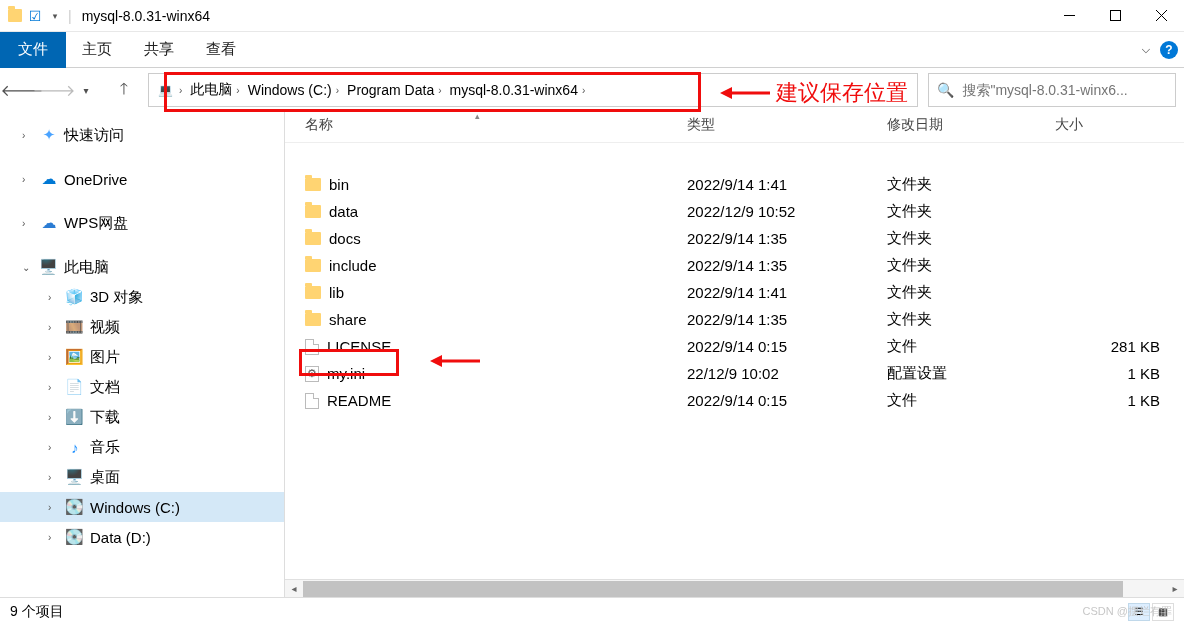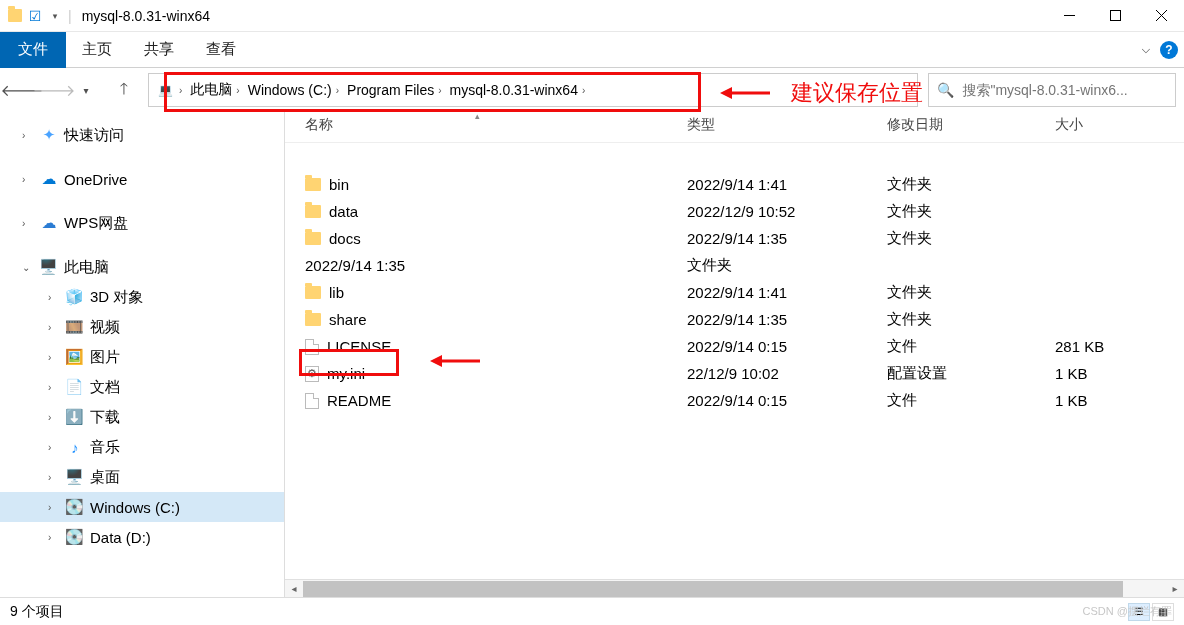--- a/index.html
+++ b/index.html
@@ -36,34 +36,34 @@
     .side-item.selected { background: #d4e8f7; }
     .side-item .caret { width: 12px; font-size: 10px; color: #555; }
     .side-icon { width: 18px; height: 18px; display: inline-flex; align-items: center; justify-content: center; }
 
     .file-area { flex: 1; position: relative; display: flex; flex-direction: column; }
     .columns { display: grid; grid-template-columns: 382px 200px 168px 1fr; padding: 4px 5px 8px 20px; border-bottom: 1px solid #eee; color: #444; font-size: 14px; position: relative; }
     .columns .sort { font-size: 9px; color: #888; position: absolute; left: 190px; top: -1px; }
     .file-list { flex: 1; overflow: auto; margin-top: 28px; }
     .row { display: grid; grid-template-columns: 382px 200px 168px 1fr; align-items: center; height: 27px; padding-left: 20px; font-size: 15px; cursor: pointer; }
     .row .name { display: flex; align-items: center; gap: 8px; }
-    .row .size { padding-right: 18px; }
+    .row .size { text-align: right; padding-right: 24px; }
     .folder-icon { width: 16px; height: 13px; background: #ffd472; border-radius: 1px; position: relative; }
     .folder-icon::before { content:''; position:absolute; top:-3px; left:0; width:7px; height:3px; background:#ffd472; border-radius:1px 1px 0 0;}
     .file-icon { width: 14px; height: 16px; background: #fff; border: 1px solid #bbb; position: relative; }
     .file-icon::before { content:''; position:absolute; top:-1px; right:-1px; width:5px; height:5px; background:#fff; border-left:1px solid #bbb; border-bottom:1px solid #bbb;}
     .cog-icon { width: 14px; height: 16px; display:flex; align-items:center; justify-content:center; font-size:11px; color:#555; border:1px solid #bbb; background:#fff;}
 
     .scrollbar-h { height: 18px; border-top: 1px solid #e0e0e0; background: #f5f5f5; display: flex; align-items: center; }
     .scrollbar-h .thumb { height: 16px; background: #c2c2c2; }
     .scrollbar-h .arrow { width: 18px; height: 16px; color:#666; display:flex; align-items:center; justify-content:center; font-size:10px; cursor:pointer;}
 
     .statusbar { height: 28px; border-top: 1px solid #ddd; display: flex; align-items: center; padding: 0 10px; font-size: 14px; justify-content: space-between; }
 
-    .annotation { position: absolute; color: #f00d0d; font-size: 22px; pointer-events: none; font-family: "Microsoft YaHei", sans-serif; display: flex; align-items: center; gap: 21px; }
+    .annotation { position: absolute; color: #f00d0d; font-size: 22px; pointer-events: none; font-family: "Microsoft YaHei", sans-serif; display: flex; align-items: center; gap: 6px; }
     .arrow-ann { display: inline-block; }
     .arrow-ann svg { display: block; }
     .watermark { position:absolute; right:12px; bottom:6px; font-size:11px; color:#c7c7c7; }
 
     .qat-icon { width:14px; height:14px; display:inline-flex; align-items:center; justify-content:center;}
   </style>
 </head>
 <body>
 
 <div class="titlebar">
@@ -120,21 +120,21 @@
       </span>
   <span class="crumb">
         <span>此电脑</span>
         <span class="sep">›</span>
       </span>
       <span class="crumb">
         <span>Windows (C:)</span>
         <span class="sep">›</span>
       </span>
       <span class="crumb">
-        <span>Program Files</span>
+        <span>Program Data</span>
         <span class="sep">›</span>
       </span>
       <span class="crumb">
         <span>mysql-8.0.31-winx64</span>
         <span class="sep">›</span>
       </span>
     </div>
   <div class="searchbox">
     <span>🔍</span>
     <input type="text" placeholder="搜索&quot;mysql-8.0.31-winx6..." style="">
@@ -247,20 +247,24 @@
         <div class="row">
     <div class="name">
             <span class="folder-icon"></span>
             <span>docs</span>
           </div>
     <div>2022/9/14 1:35</div>
     <div>文件夹</div>
     <div class="size"></div>
         </div>
         <div class="row">
+    <div class="name">
+            <span class="folder-icon"></span>
+            <span>include</span>
+          </div>
     <div>2022/9/14 1:35</div>
     <div>文件夹</div>
     <div class="size"></div>
         </div>
         <div class="row">
     <div class="name">
             <span class="folder-icon"></span>
             <span>lib</span>
           </div>
     <div>2022/9/14 1:41</div>

